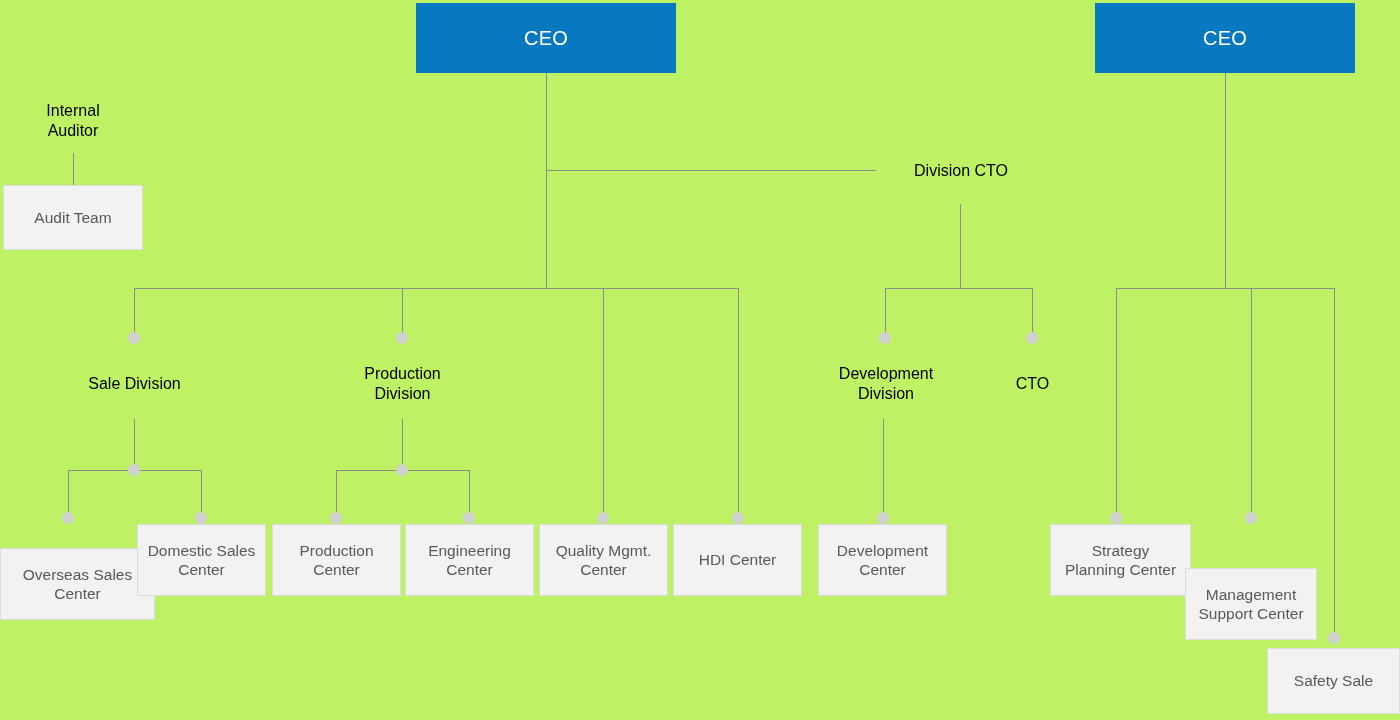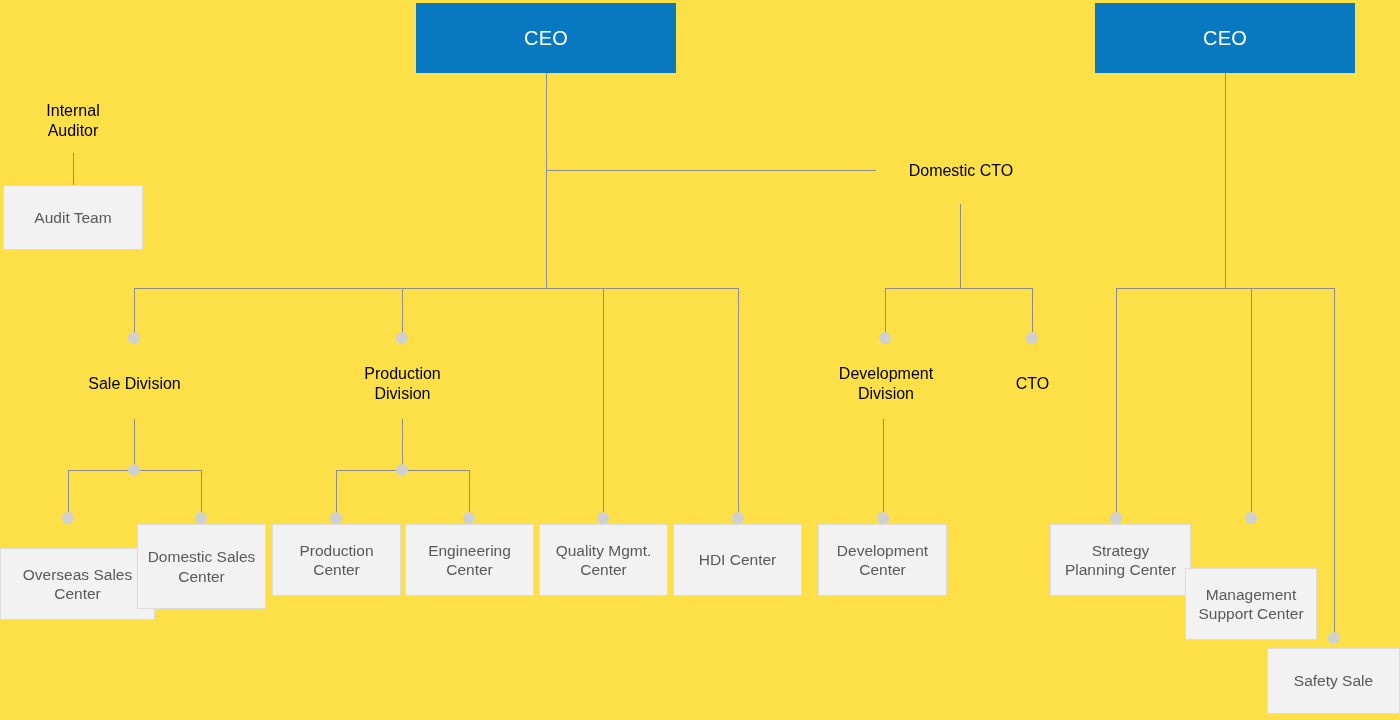--- a/index.html
+++ b/index.html
@@ -8,21 +8,21 @@
     padding: 0;
     background: #ffffff;
   }
   body {
     font-family: "Liberation Sans", sans-serif;
   }
   #org-canvas {
     position: relative;
     width: 1400px;
     height: 720px;
-    background: #fde047;
+    background: #bef264;
     overflow: hidden;
   }
   #connector-layer {
     position: absolute;
     left: 0;
     top: 0;
     width: 1400px;
     height: 720px;
     pointer-events: none;
   }
@@ -102,30 +102,30 @@
       <circle cx="1116" cy="518" r="6" fill="#d0d0d0"></circle>
       <circle cx="1251" cy="518" r="6" fill="#d0d0d0"></circle>
       <circle cx="1334" cy="638" r="6" fill="#d0d0d0"></circle>
     </svg>
   <div id="node-layer">
       <div class="node lvl-ceo" style="left: 416px; top: 3px; width: 260px; height: 70px;"><span class="node-label">CEO</span></div>
       <div class="node lvl-ceo" style="left: 1095px; top: 3px; width: 260px; height: 70px;"><span class="node-label">CEO</span></div>
       <div class="node lvl-auditor" style="left: 3px; top: 88px; width: 140px; height: 65px;"><span class="node-label">Internal
 Auditor</span></div>
       <div class="node lvl-leaf" style="left: 3px; top: 185px; width: 140px; height: 65px; text-align: center;"><span class="node-label">Audit Team</span></div>
-      <div class="node lvl-executive" style="left: 876px; top: 137px; width: 170px; height: 67px;"><span class="node-label">Domestic CTO</span></div>
+      <div class="node lvl-executive" style="left: 876px; top: 137px; width: 170px; height: 67px;"><span class="node-label">Division CTO</span></div>
       <div class="node lvl-division" style="left: 65px; top: 349px; width: 139px; height: 70px;"><span class="node-label">Sale Division</span></div>
       <div class="node lvl-division" style="left: 333px; top: 349px; width: 139px; height: 70px;"><span class="node-label">Production
 Division</span></div>
       <div class="node lvl-division" style="left: 813px; top: 349px; width: 146px; height: 70px;"><span class="node-label">Development
 Division</span></div>
       <div class="node lvl-division" style="left: 962px; top: 349px; width: 141px; height: 70px;"><span class="node-label">CTO</span></div>
       <div class="node lvl-leaf" style="left: 0px; top: 548px; width: 155px; height: 72px;"><span class="node-label">Overseas Sales
 Center</span></div>
-      <div class="node lvl-leaf" style="left: 137px; top: 524px; width: 129px; height: 85px;"><span class="node-label">Domestic Sales
+      <div class="node lvl-leaf" style="left: 137px; top: 524px; width: 129px; height: 72px;"><span class="node-label">Domestic Sales
 Center</span></div>
       <div class="node lvl-leaf" style="left: 272px; top: 524px; width: 129px; height: 72px;"><span class="node-label">Production
 Center</span></div>
       <div class="node lvl-leaf" style="left: 405px; top: 524px; width: 129px; height: 72px;"><span class="node-label">Engineering
 Center</span></div>
       <div class="node lvl-leaf" style="left: 539px; top: 524px; width: 129px; height: 72px;"><span class="node-label">Quality Mgmt.
 Center</span></div>
       <div class="node lvl-leaf" style="left: 673px; top: 524px; width: 129px; height: 72px;"><span class="node-label">HDI Center</span></div>
       <div class="node lvl-leaf" style="left: 818px; top: 524px; width: 129px; height: 72px;"><span class="node-label">Development
 Center</span></div>

